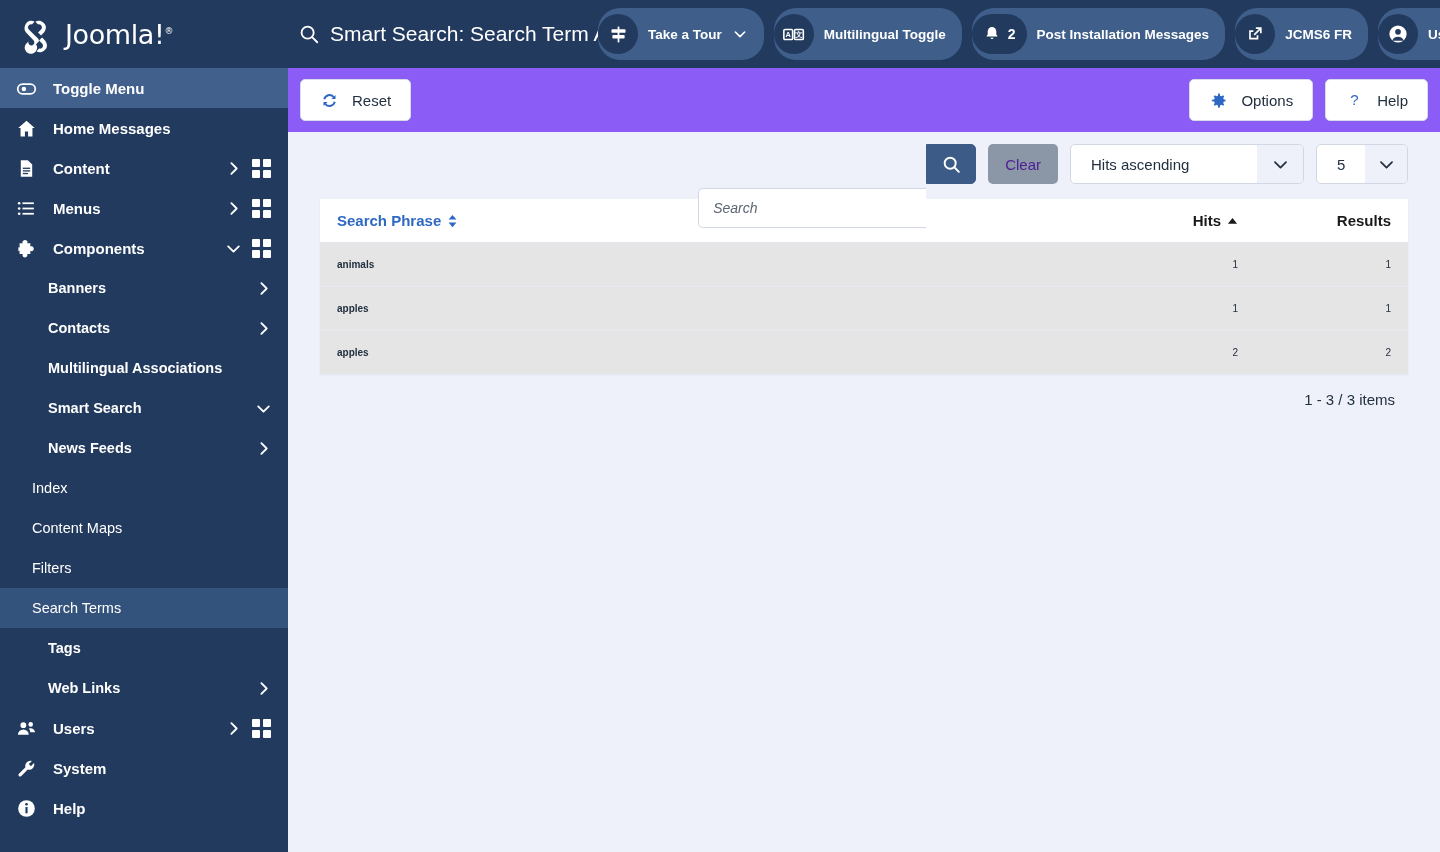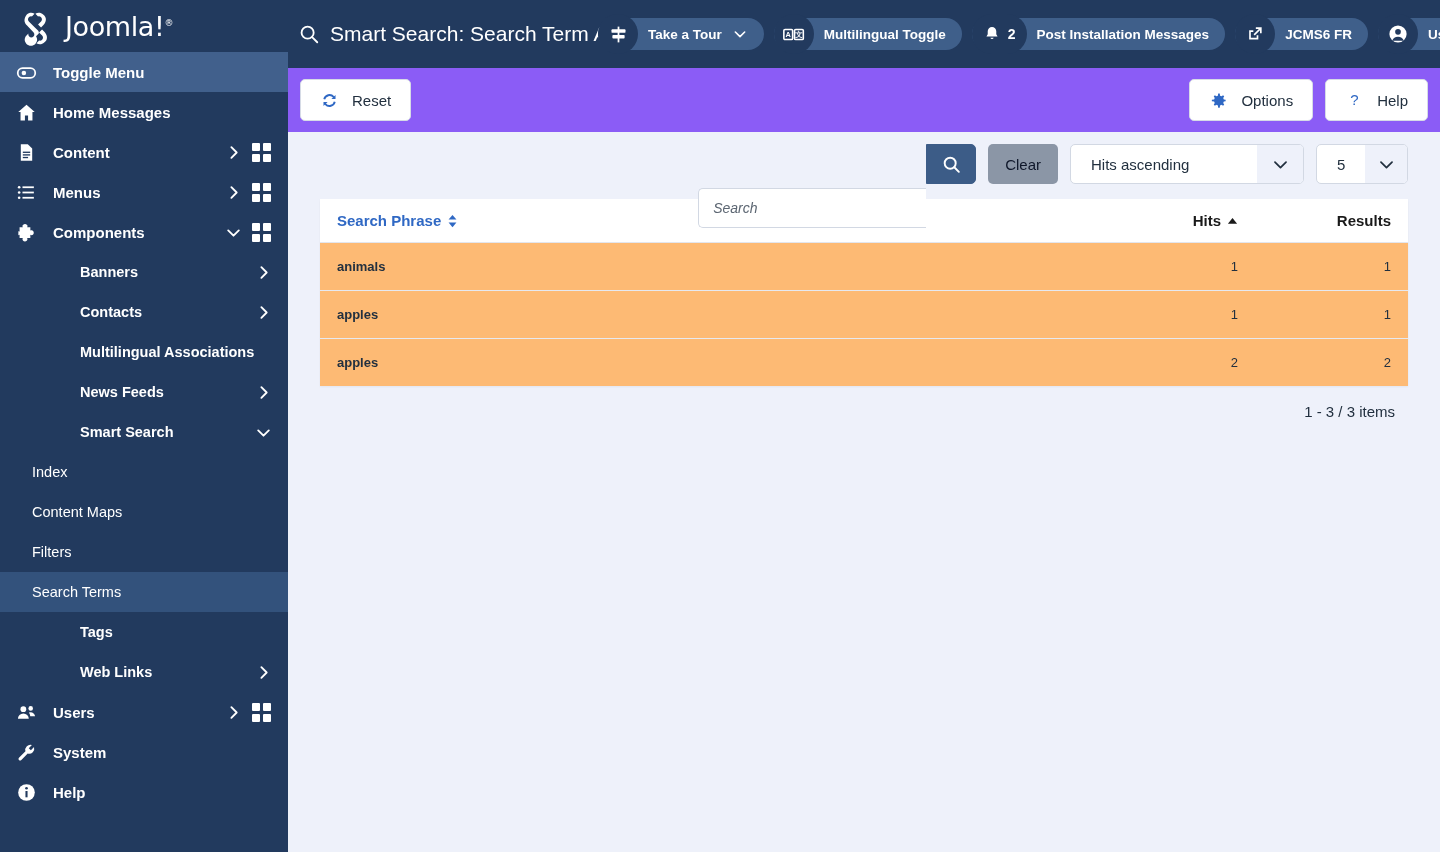--- a/index.html
+++ b/index.html
@@ -14,21 +14,21 @@
   
   .sidebar {
     width: 288px; height: 852px;
     background: #223a5e;
     flex: 0 0 288px;
     overflow: hidden;
     position: relative;
     z-index: 5;
   }
   .brand {
-    height: 52px;
+    height: 68px;
     display: flex; align-items: center;
     padding-left: 14px;
     gap: 11px;
   }
   .brand-logo { width: 40px; height: 40px; flex: 0 0 40px; }
   .brand-word {
     color: #fff; font-size: 27px; letter-spacing: -0.4px;
     font-weight: 400; position: relative; line-height: 1;
     font-family: "DejaVu Sans", sans-serif;
   }
@@ -47,21 +47,21 @@
     height: 40px;
     display: flex; align-items: center;
     color: #fff; font-size: 15px; font-weight: 700;
     padding-left: 16px; padding-right: 10px;
     cursor: pointer; position: relative;
   }
   .nav-item .ico { width: 21px; height: 21px; flex: 0 0 21px; display: flex; align-items: center; justify-content: center; margin-right: 16px; }
   .nav-item .label { flex: 1 1 auto; white-space: nowrap; }
   .nav-item .chev { width: 22px; display: flex; align-items: center; justify-content: center; flex: 0 0 22px; }
   .nav-item .grid-btn { width: 34px; display: flex; align-items: center; justify-content: center; flex: 0 0 34px; }
-  .nav-item.sub { padding-left: 48px; font-size: 14.5px; font-weight: 700; margin-left: 32px; }
+  .nav-item.sub { padding-left: 48px; font-size: 14.5px; font-weight: 700; }
   .nav-item.sub2 { padding-left: 32px; font-size: 14.5px; font-weight: 400; }
   .nav-item.active-sub2 { background: #33527c; }
   .nav-item.sub .chev, .nav-item.sub2 .chev { margin-right: 4px; }
 
   .grid-sq { display: grid; grid-template-columns: 8px 8px; grid-template-rows: 8px 8px; gap: 3px; }
   .grid-sq i { background: #fff; display: block; border-radius: 1px; }
 
   
   .main {
     flex: 1 1 auto; height: 852px;
@@ -85,21 +85,21 @@
     max-width: 310px;
   }
   .page-heading .hicon { flex: 0 0 22px; display: flex; align-items: center; }
   .topbar-right {
     position: absolute; left: 310px; right: 16px;
     display: flex; align-items: center; gap: 10px;
   }
   .pill {
     display: flex; align-items: center;
     background: #3f5f8a; border-radius: 22px;
-    height: 32px; padding-right: 16px;
+    height: 52px; padding-right: 16px;
     color: #fff; font-size: 13.5px; font-weight: 700;
     cursor: pointer; white-space: nowrap;
   }
   .pill .pill-ico {
     width: 40px; height: 40px; flex: 0 0 40px;
     border-radius: 50%; background: #223a5e;
     display: flex; align-items: center; justify-content: center;
   }
   .pill .pill-txt { margin-left: 10px; }
   .pill .pill-chev { margin-left: 10px; display: flex; align-items: center; }
@@ -142,21 +142,21 @@
   }
   .search-input::placeholder { color: #5c6672; font-style: italic; opacity: 1; }
   .search-btn {
     width: 50px; height: 40px; background: #3c5c87;
     border: 1px solid #3c5c87; border-radius: 0 5px 5px 0;
     display: flex; align-items: center; justify-content: center;
     cursor: pointer;
   }
   .clear-btn {
     height: 40px; background: #8b96a6; border: none;
-    border-radius: 5px; color: #0f172a; padding: 0 17px;
+    border-radius: 5px; color: #4c1d95; padding: 0 17px;
     font-size: 15px; cursor: pointer;
     font-family: "Liberation Sans", sans-serif;
     text-align: right;
   }
   .sel-wrap {
     height: 40px; border: 1px solid #d2d8e3; border-radius: 5px;
     background: #fff; display: flex; align-items: center;
     overflow: hidden; cursor: pointer;
   }
   .sel-wrap .sel-val {
@@ -181,22 +181,22 @@
     border-bottom: 1px solid #e3e6ed;
     font-weight: 700; color: #1a1a1a;
   }
   .tbl thead th.c-phrase { padding-left: 17px; color: #2f68c4; }
   .tbl thead th.c-hits, .tbl thead th.c-results { text-align: right; }
   .tbl thead th.c-hits { padding-right: 0; width: 160px; }
   .tbl thead th.c-results { padding-right: 17px; width: 170px; }
   .th-link { color: #2f68c4; cursor: pointer; display: inline-flex; align-items: center; gap: 6px; }
   .th-plain { color: #1a1a1a; cursor: pointer; display: inline-flex; align-items: center; gap: 6px; }
   .tbl tbody td {
-    padding: 16px 0; font-size: 13px; color: #22303f;
-    border-bottom: 1px solid #e6e9f0; background: #fdba74;
+    padding: 16px 0; font-size: 10px; color: #22303f;
+    border-bottom: 1px solid #e6e9f0; background: #e5e5e5;
   }
   .tbl tbody tr:last-child td { border-bottom: none; }
   .tbl tbody td.c-phrase { padding-left: 17px; font-weight: 700; }
   .tbl tbody td.c-hits { text-align: right; }
   .tbl tbody td.c-results { text-align: right; padding-right: 17px; }
   .pagination {
     text-align: right; font-size: 15px; color: #22303f;
     padding: 17px 13px 0 0;
   }
   svg { display: block; }
@@ -328,32 +328,32 @@
             <svg viewBox="0 0 24 24" width="17" height="17">
               <polyline points="9,4.5 16.5,12 9,19.5" fill="none" stroke="#fff" stroke-width="2.6" stroke-linecap="round" stroke-linejoin="round"></polyline>
             </svg>
           </span>
         </div>
         <div class="nav-item sub">
           <span class="label">Multilingual Associations</span>
           <span class="chev"></span>
         </div>
         <div class="nav-item sub">
+          <span class="label">Smart Search</span>
+          <span class="chev">
+            <svg viewBox="0 0 24 24" width="17" height="17">
+              <polyline points="4.5,9 12,16.5 19.5,9" fill="none" stroke="#fff" stroke-width="2.6" stroke-linecap="round" stroke-linejoin="round"></polyline>
+            </svg>
+          </span>
+        </div>
+        <div class="nav-item sub">
           <span class="label">News Feeds</span>
           <span class="chev">
             <svg viewBox="0 0 24 24" width="17" height="17">
               <polyline points="9,4.5 16.5,12 9,19.5" fill="none" stroke="#fff" stroke-width="2.6" stroke-linecap="round" stroke-linejoin="round"></polyline>
-            </svg>
-          </span>
-        </div>
-        <div class="nav-item sub">
-          <span class="label">Smart Search</span>
-          <span class="chev">
-            <svg viewBox="0 0 24 24" width="17" height="17">
-              <polyline points="4.5,9 12,16.5 19.5,9" fill="none" stroke="#fff" stroke-width="2.6" stroke-linecap="round" stroke-linejoin="round"></polyline>
             </svg>
           </span>
         </div>
         <div class="nav-item sub2">
           <span class="label">Index</span>
           <span class="chev"></span>
         </div>
         <div class="nav-item sub2">
           <span class="label">Content Maps</span>
           <span class="chev"></span>

